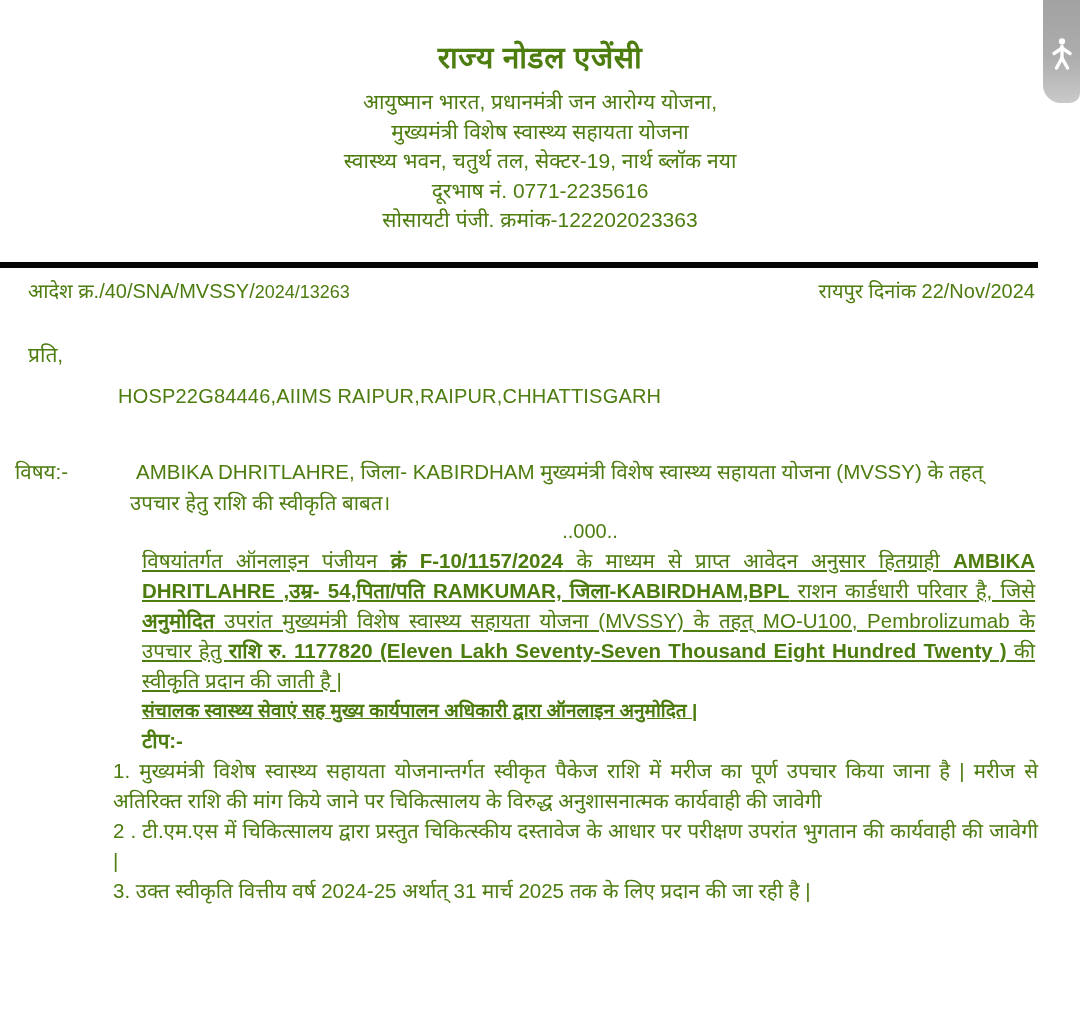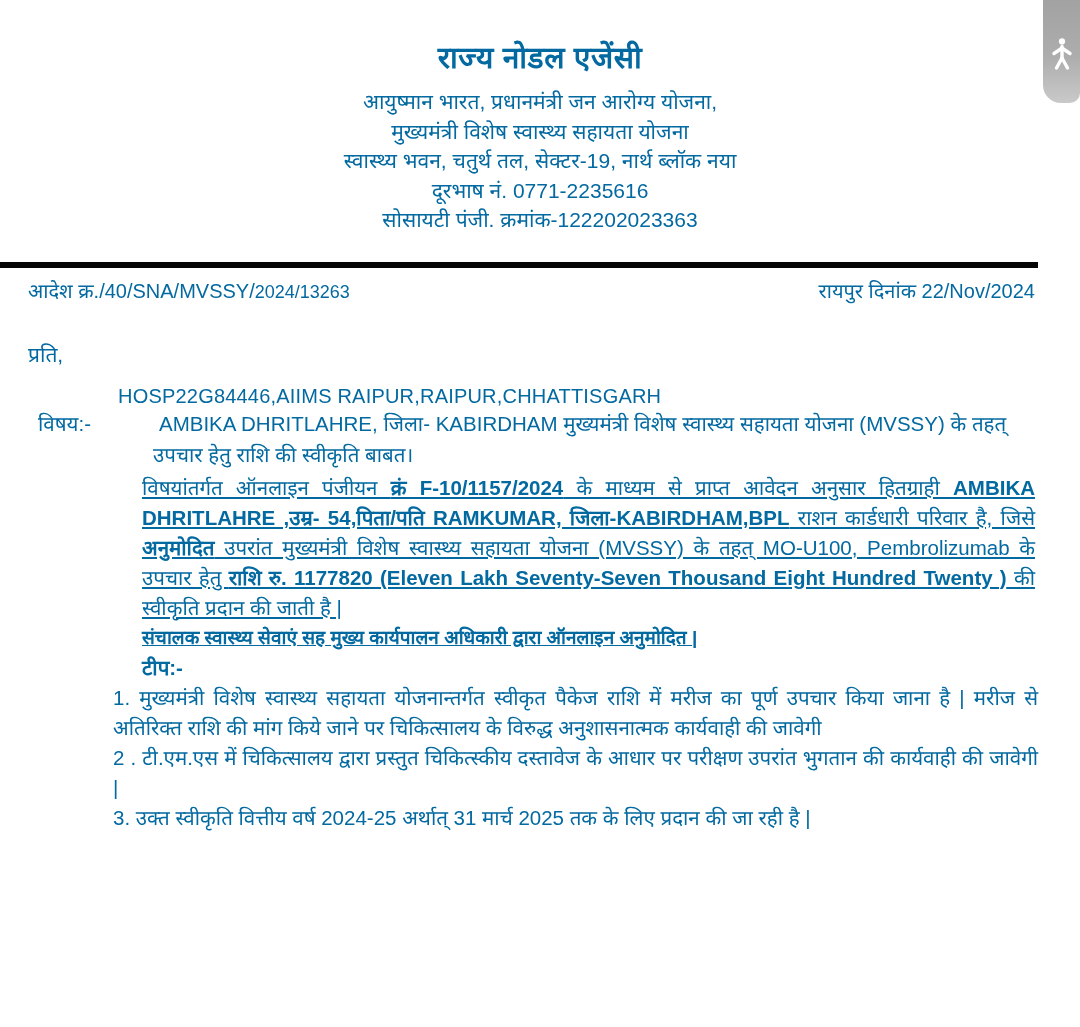--- a/index.html
+++ b/index.html
@@ -2,21 +2,21 @@
 <html><head>
 <meta charset="utf-8">
 <style>
   * { margin: 0; padding: 0; box-sizing: border-box; }
   html, body { background: #fff; }
   .page {
     position: relative;
     width: 1080px;
     height: 904px;
     background: #ffffff;
-    color: #0369a1;
+    color: #4d7c0f;
     font-family: "Liberation Sans", sans-serif;
     overflow: hidden;
   }
   
   .a11y-tab {
     position: absolute;
     top: 0; right: 0;
     width: 37px; height: 103px;
     border: none;
     background: linear-gradient(#a2a2a2 0%, #adadad 55%, #c9c9c9 100%);
@@ -37,22 +37,22 @@
   }
   .ref-small { font-size: 18px; }
   
   .salutation { margin: 36px 0 0 28px; font-size: 21px; }
   .addressee { margin-left: 118px; font-size: 20px; }
   .designation { margin-top: 12px; font-size: 21px; font-weight: bold; }
   .hospital { margin-top: 17px; letter-spacing: 0.2px; }
   .contact { margin-top: 19px; }
   
   .subject-row {
-    display: flex; 
-    padding-left: 38px; padding-right: 45px;
+    display: flex; margin-top: 48px;
+    padding-left: 15px; padding-right: 45px;
     font-size: 20.5px; line-height: 31px;
   }
   .subject-label { width: 115px; flex-shrink: 0; }
   .subject-text { flex: 1; }
   .subject-text .l1 { text-indent: 6px; }
   .sep { margin: 2px 45px 0 145px; text-align: center; font-size: 20px; }
   
   .para {
     margin: 3px 45px 0 142px;
     font-size: 20.5px; line-height: 30px;
@@ -114,20 +114,21 @@
   </div>
 
   <div class="subject-row">
     <div class="subject-label">विषय:-</div>
     <div class="subject-text">
       <div class="l1">AMBIKA DHRITLAHRE, जिला-  KABIRDHAM मुख्यमंत्री विशेष स्वास्थ्य सहायता योजना (MVSSY) के तहत्</div>
       <div class="l2">उपचार हेतु राशि की स्वीकृति बाबत।</div>
     </div>
   </div>
 
+  <div class="sep">..000..</div>
 
   <div class="para"><span>विषयांतर्गत ऑनलाइन पंजीयन </span><b>क्रं F-10/1157/2024</b><span> के माध्यम से प्राप्त आवेदन अनुसार हितग्राही </span><b>AMBIKA DHRITLAHRE ,उम्र- 54,पिता/पति  RAMKUMAR, जिला-KABIRDHAM,BPL</b><span> राशन कार्डधारी परिवार है, जिसे </span><b>अनुमोदित</b><span> उपरांत मुख्यमंत्री विशेष स्वास्थ्य सहायता योजना (MVSSY) के तहत्  MO-U100, Pembrolizumab के उपचार हेतु </span><b>राशि  रु. 1177820 (Eleven Lakh Seventy-Seven Thousand Eight Hundred Twenty )</b><span> की स्वीकृति प्रदान की जाती है |</span></div>
 
   <div class="approval">संचालक स्वास्थ्य सेवाएं सह मुख्य कार्यपालन अधिकारी द्वारा ऑनलाइन अनुमोदित |</div>
 
   <div class="note-label">टीप:-</div>
 
   <div class="notes">
       <div class="note-line">1. मुख्यमंत्री विशेष स्वास्थ्य सहायता योजनान्तर्गत स्वीकृत पैकेज राशि में मरीज का पूर्ण उपचार किया जाना है | मरीज से अतिरिक्त राशि की मांग किये जाने पर चिकित्सालय के विरुद्ध अनुशासनात्मक कार्यवाही की जावेगी</div>
       <div class="note-line">2 . टी.एम.एस में चिकित्सालय द्वारा प्रस्तुत चिकित्स्कीय दस्तावेज के आधार पर परीक्षण उपरांत भुगतान की कार्यवाही की जावेगी |</div>

